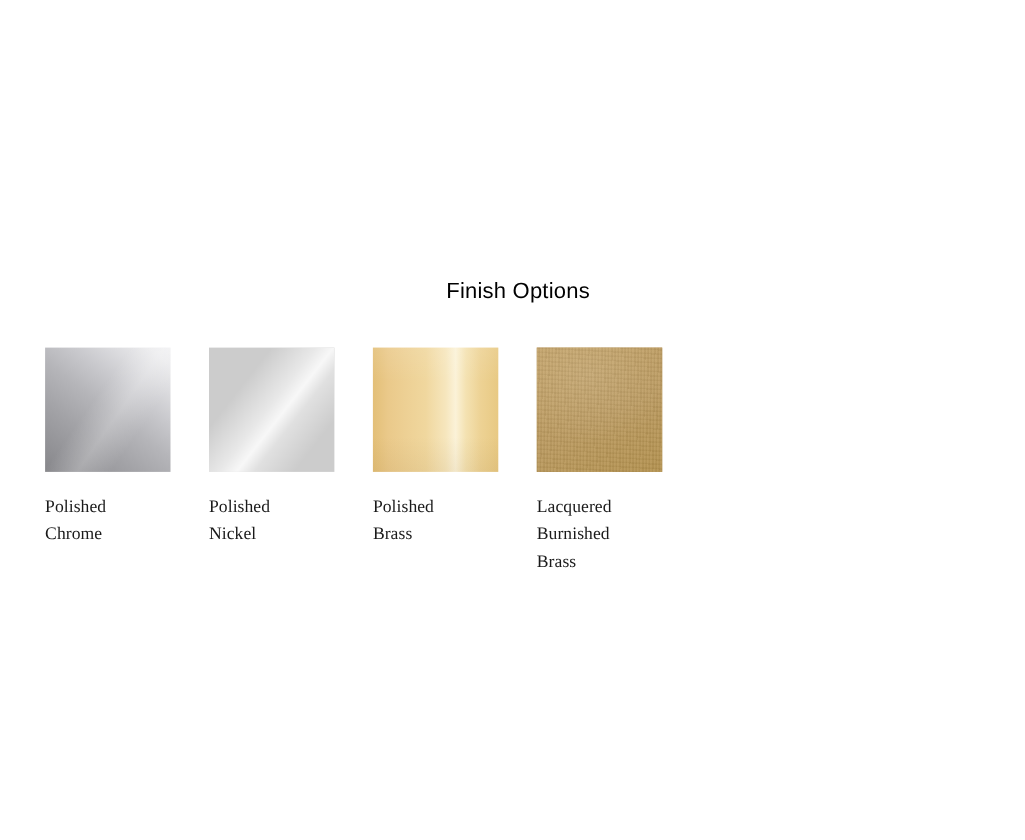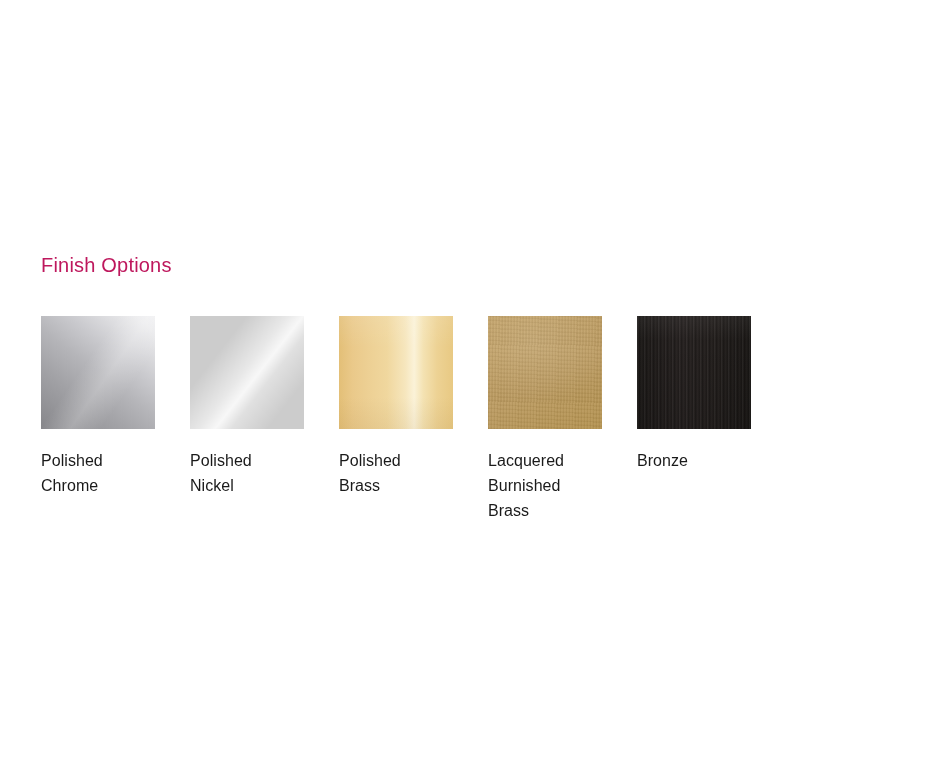--- a/index.html
+++ b/index.html
@@ -19,25 +19,26 @@
   .finish-panel {
     position: absolute;
     left: 41px;
     top: 252px;
     width: 860px;
   }
 
   .panel-heading {
     font-size: 20px;
     font-weight: 400;
-    color: #be185d;
+    color: #000000;
     letter-spacing: 0.2px;
     margin: 0;
     padding: 0;
     line-height: 26px;
+    text-align: center;
   }
 
   .swatch-row {
     display: flex;
     margin-top: 38px;
     gap: 35px;
   }
 
   .swatch-item {
     width: 114px;
@@ -174,20 +175,21 @@
   }
 
   .swatch-label {
     margin-top: 19px;
     font-size: 16px;
     line-height: 25px;
     color: #1a1a1a;
     font-weight: 400;
     letter-spacing: 0.05px;
     white-space: pre-line;
+    font-family: Liberation Serif, serif;
   }
 </style>
 </head>
 <body>
 
 <section class="finish-panel">
 
   <h2 class="panel-heading">Finish Options</h2>
 
   <div class="swatch-row">
@@ -218,22 +220,16 @@
 
     <div class="swatch-item">
       <div class="swatch-tile tile-lacquered">
         <div class="sheen"></div>
       </div>
       <div class="swatch-label">Lacquered
 Burnished
 Brass</div>
     </div>
 
-    <div class="swatch-item">
-      <div class="swatch-tile tile-bronze">
-        <div class="sheen"></div>
-      </div>
-      <div class="swatch-label">Bronze</div>
-    </div>
 
 
   </div>
 </section>
 
 </body></html>

